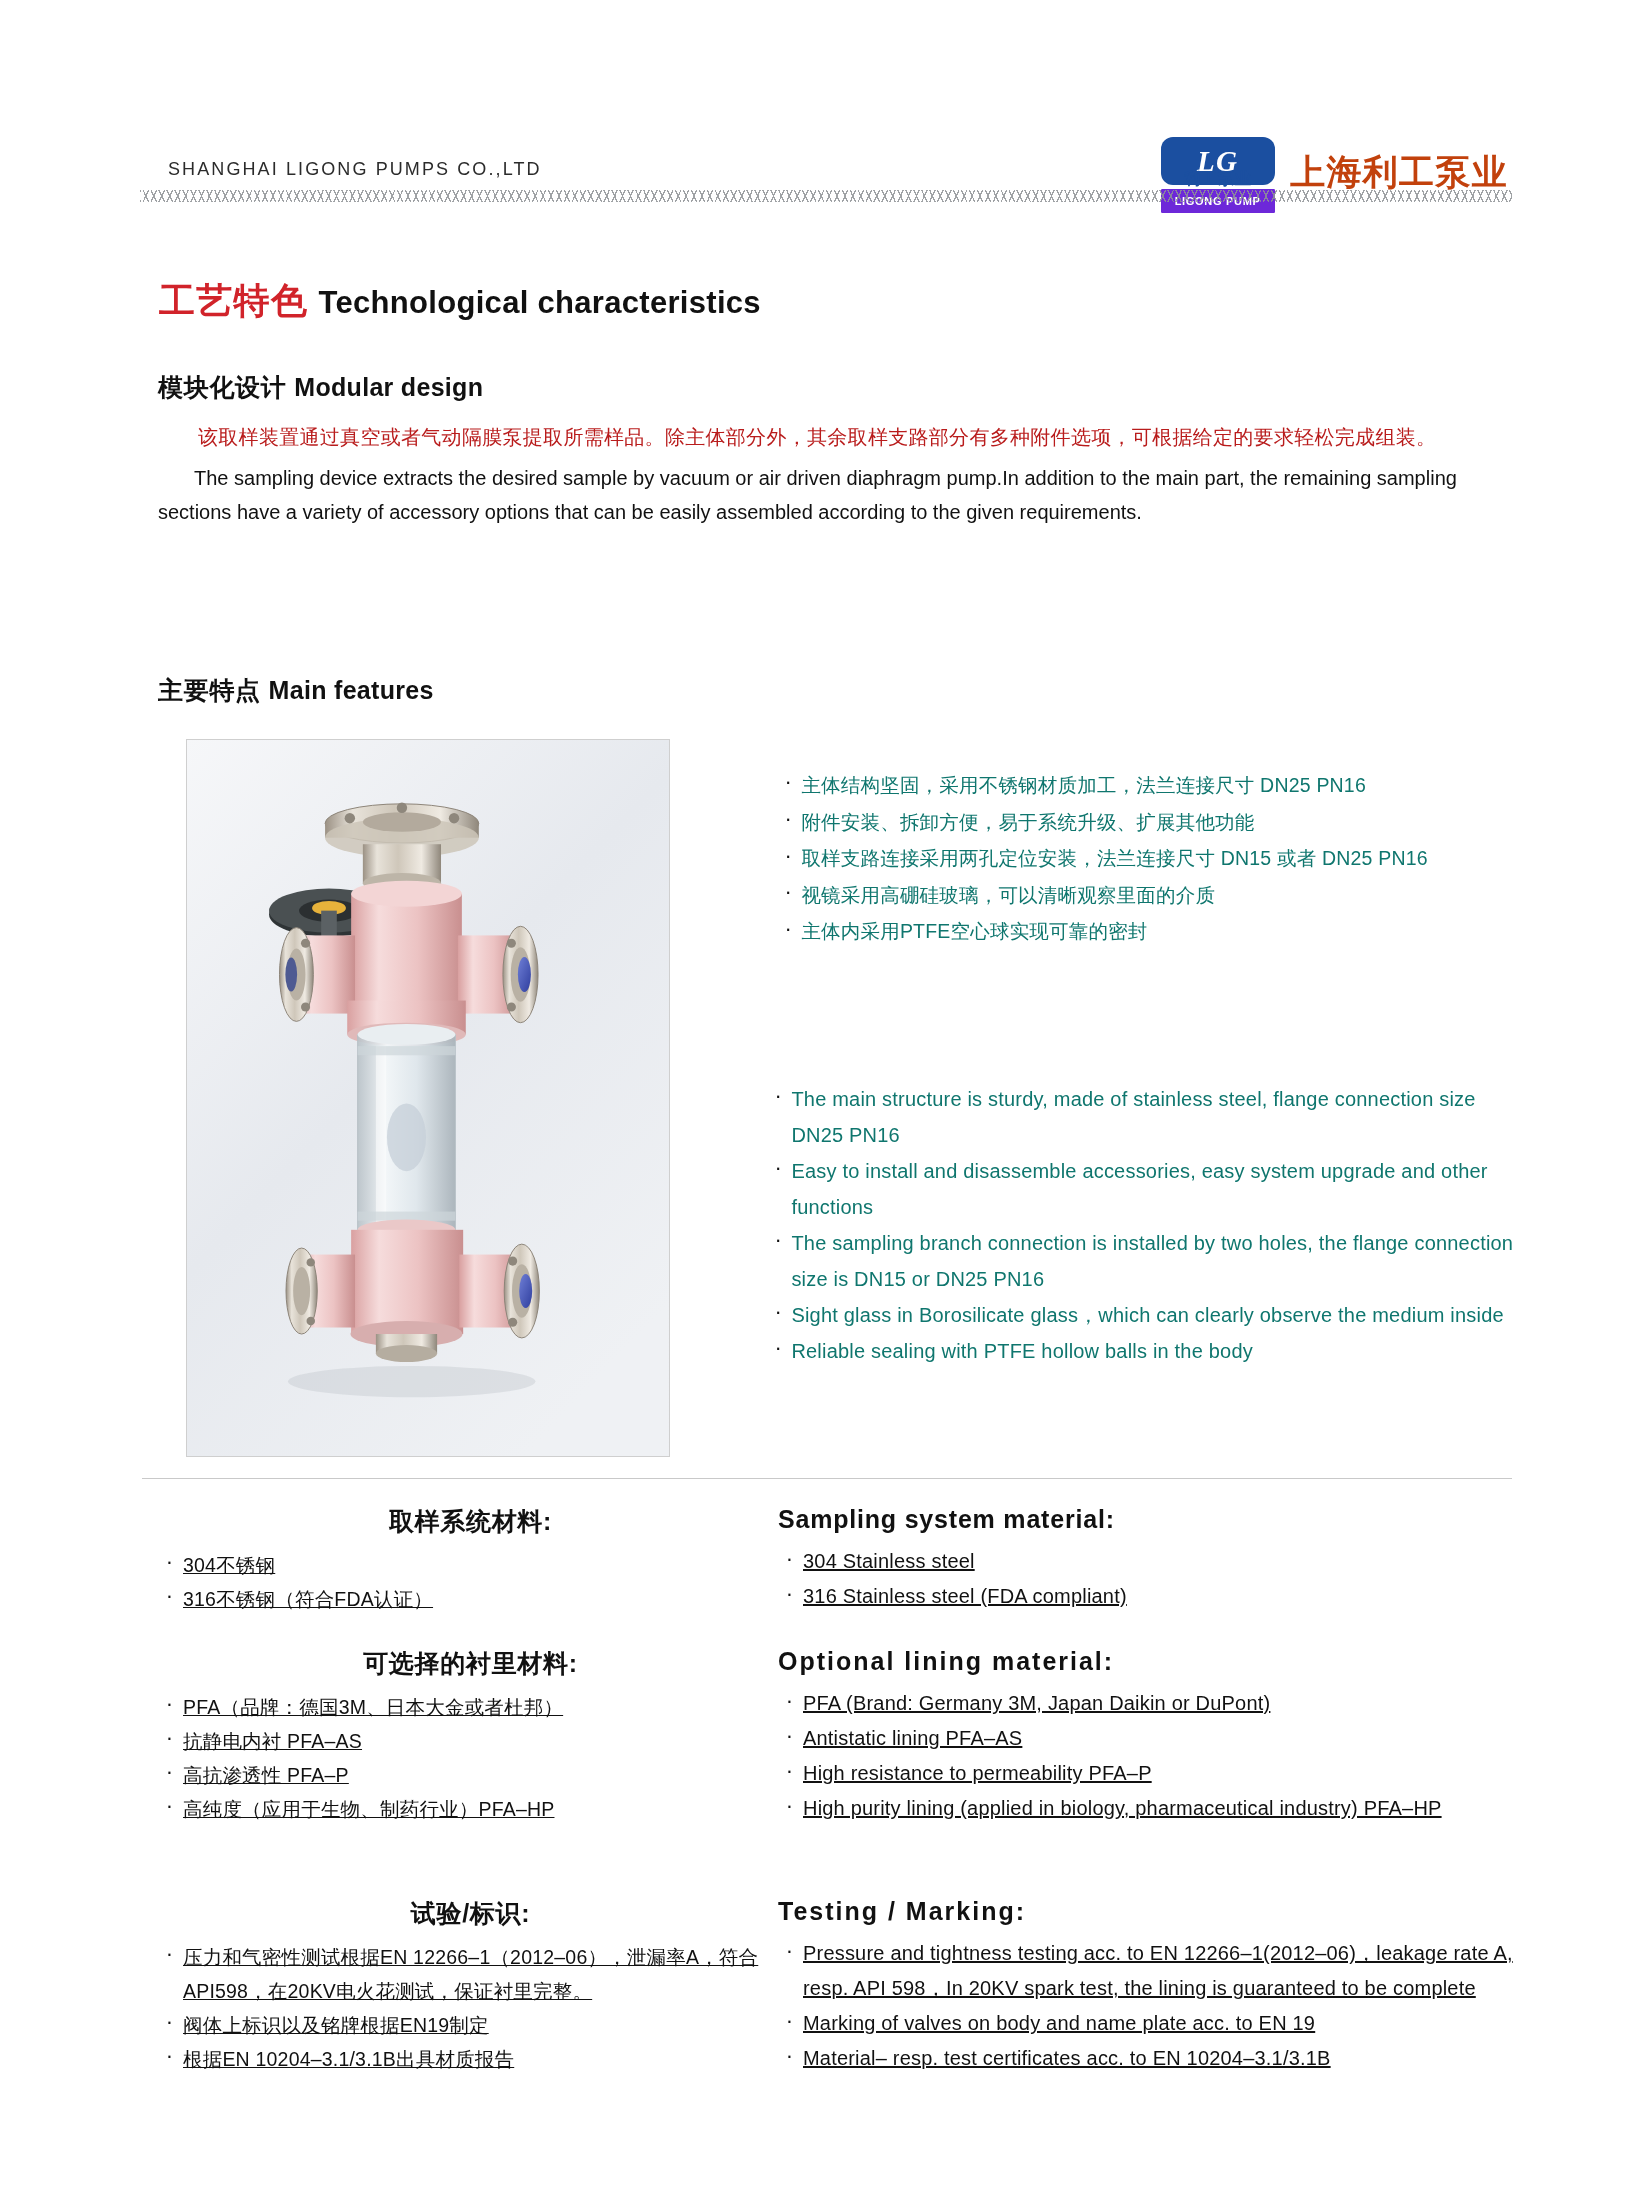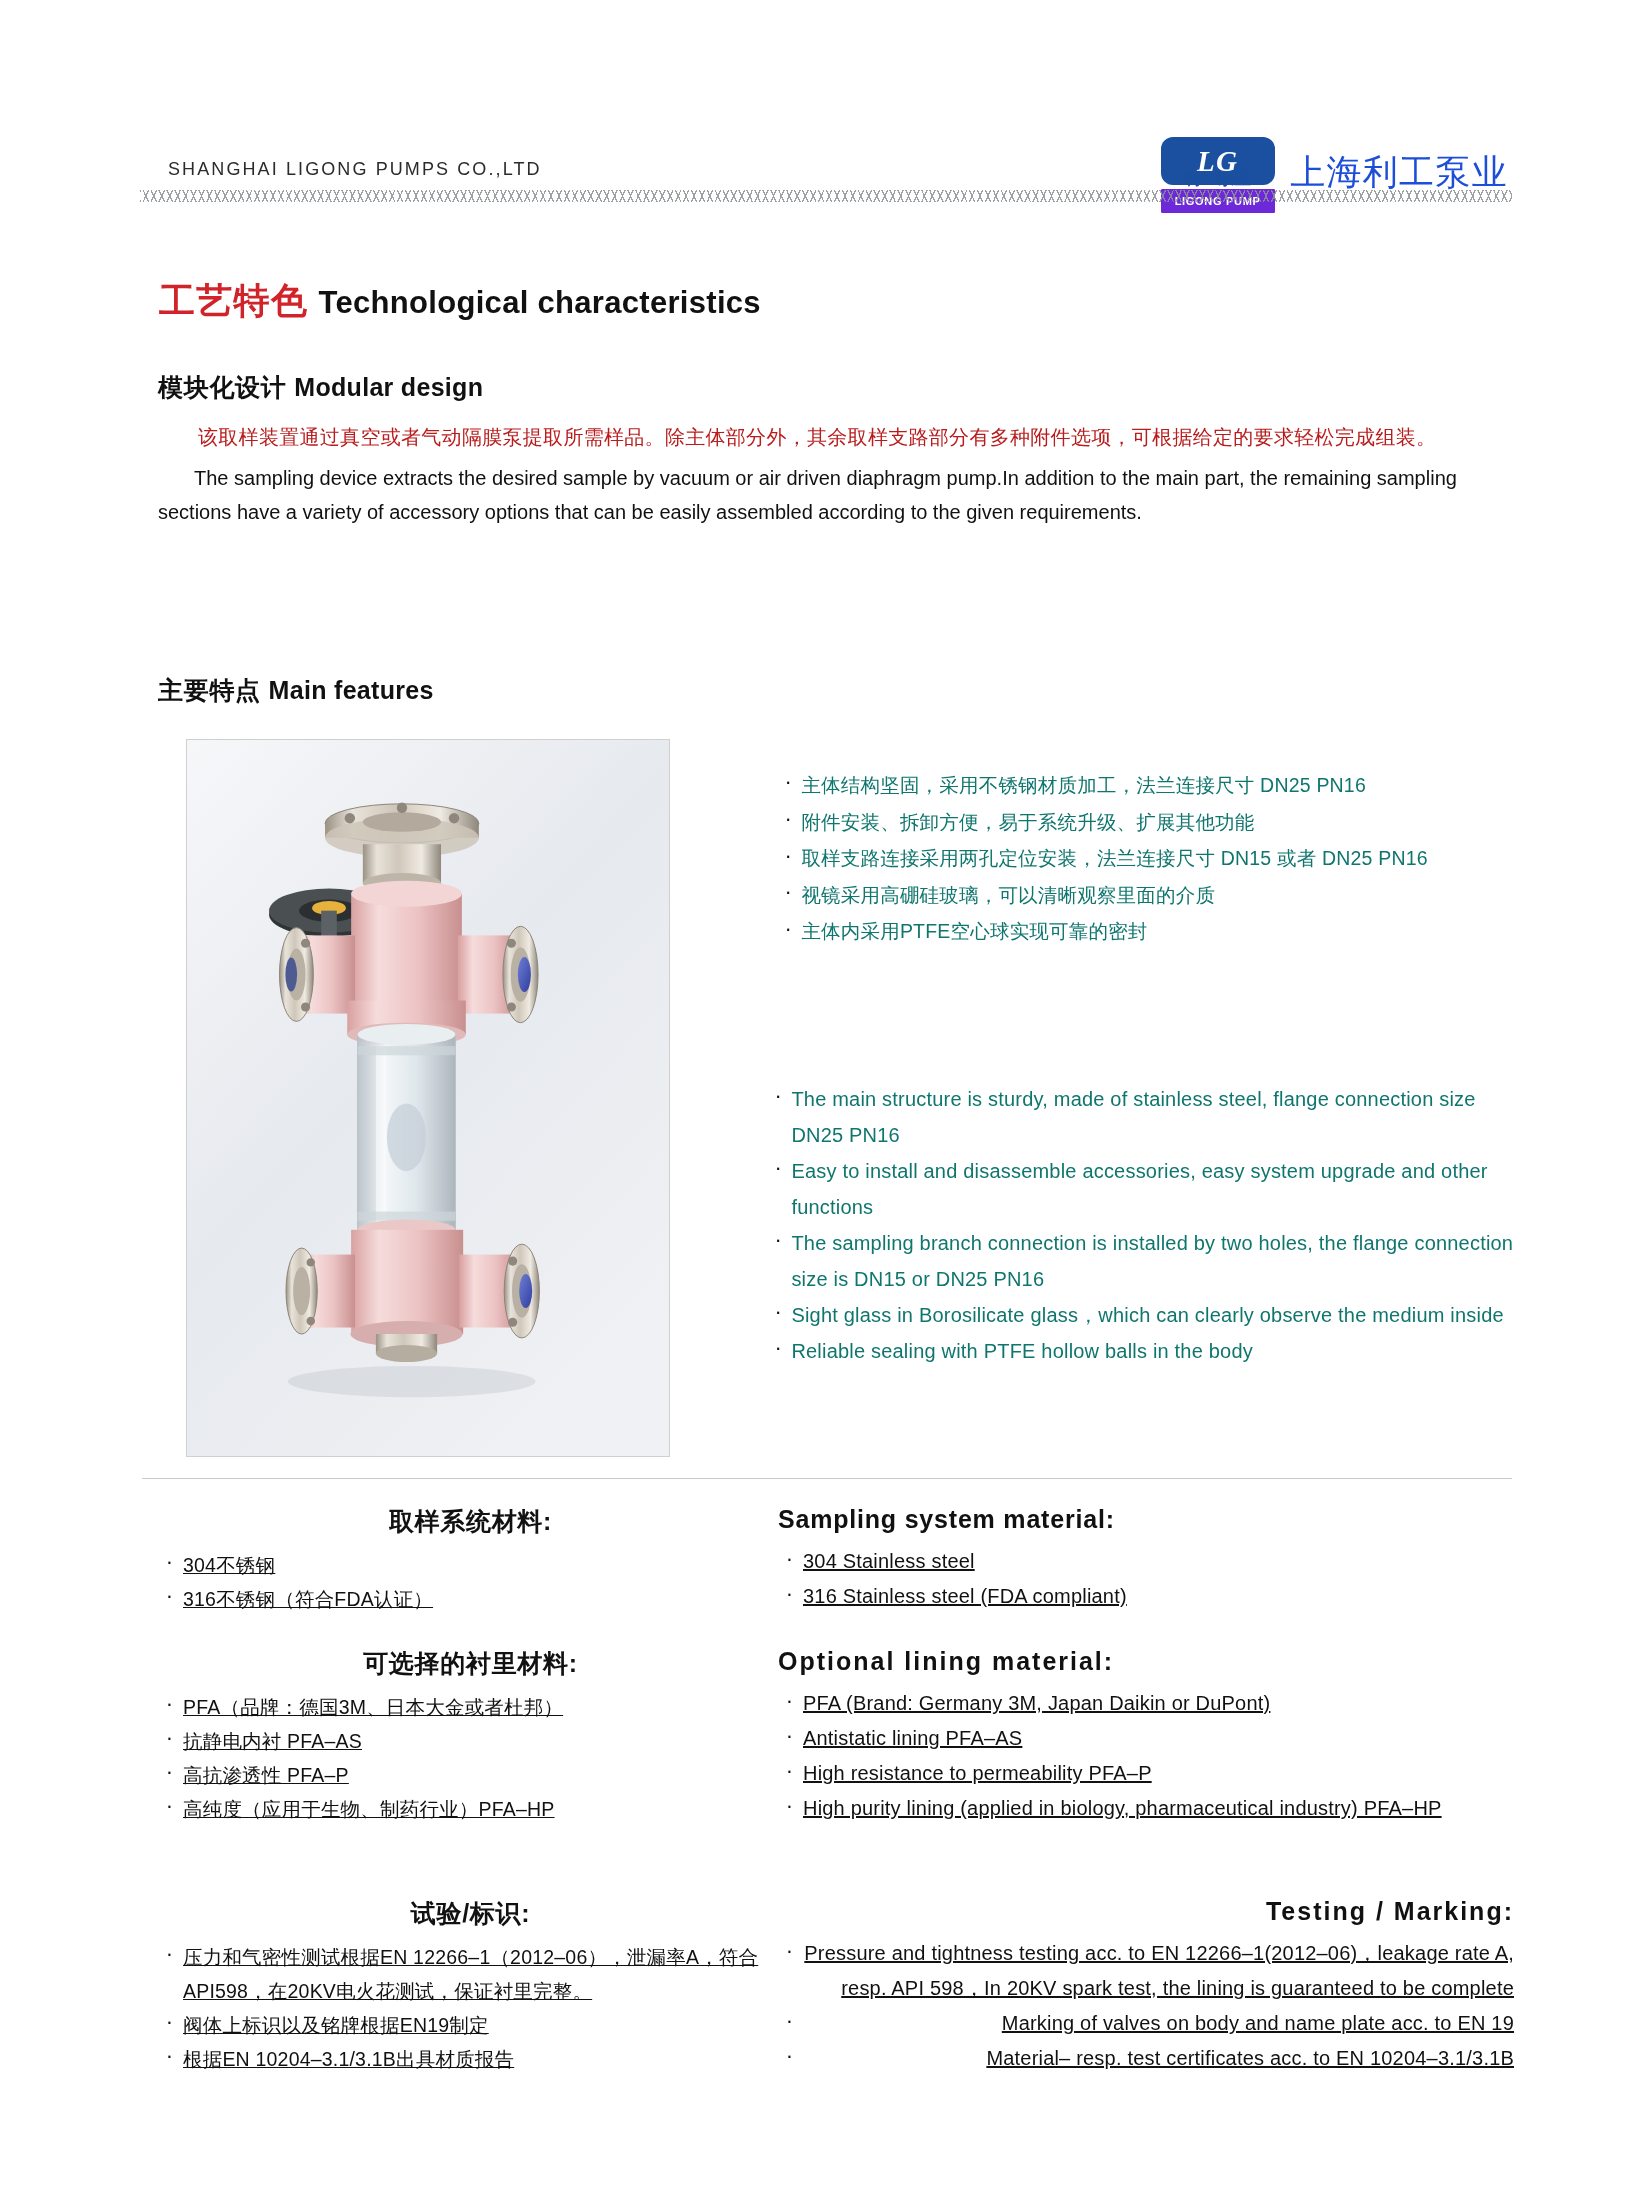--- a/index.html
+++ b/index.html
@@ -97,22 +97,22 @@
     border-radius: 1.3px;
   }
   .logo-mark .lg-bottom span {
     color: #ffffff;
     font-size: 11px;
     font-weight: bold;
     letter-spacing: 0.7px;
   }
   .logo-text-cn {
     font-size: 35px;
-    font-weight: normal;
-    color: #1d4ed8;
+    font-weight: bold;
+    color: #c2410c;
     letter-spacing: 1.3px;
     white-space: nowrap;
   }
   .header-rule {
     position: absolute;
     left: 140px;
     top: 190px;
     width: 1372px;
     height: 11.7px;
     background:
@@ -280,21 +280,21 @@
     font-size: 22px;
     color: #111111;
   }
   .col-right .mat-item { font-size: 20px; line-height: 35px; }
 
   #sampling-material-cn { top: 1505px; }
   #sampling-material-en { top: 1505px; }
   #lining-material-cn { top: 1647px; }
   #lining-material-en { top: 1647px; }
   #testing-marking-cn { top: 1897px; }
-  #testing-marking-en { top: 1897px; text-align: right; }
+  #testing-marking-en { top: 1897px; }
 
   .letter-wide { letter-spacing: 2px; }
 </style>
 </head>
 <body>
 
 <div class="page">
 
   <div class="header">
     <div class="header-company">SHANGHAI LIGONG PUMPS CO.,LTD</div>

